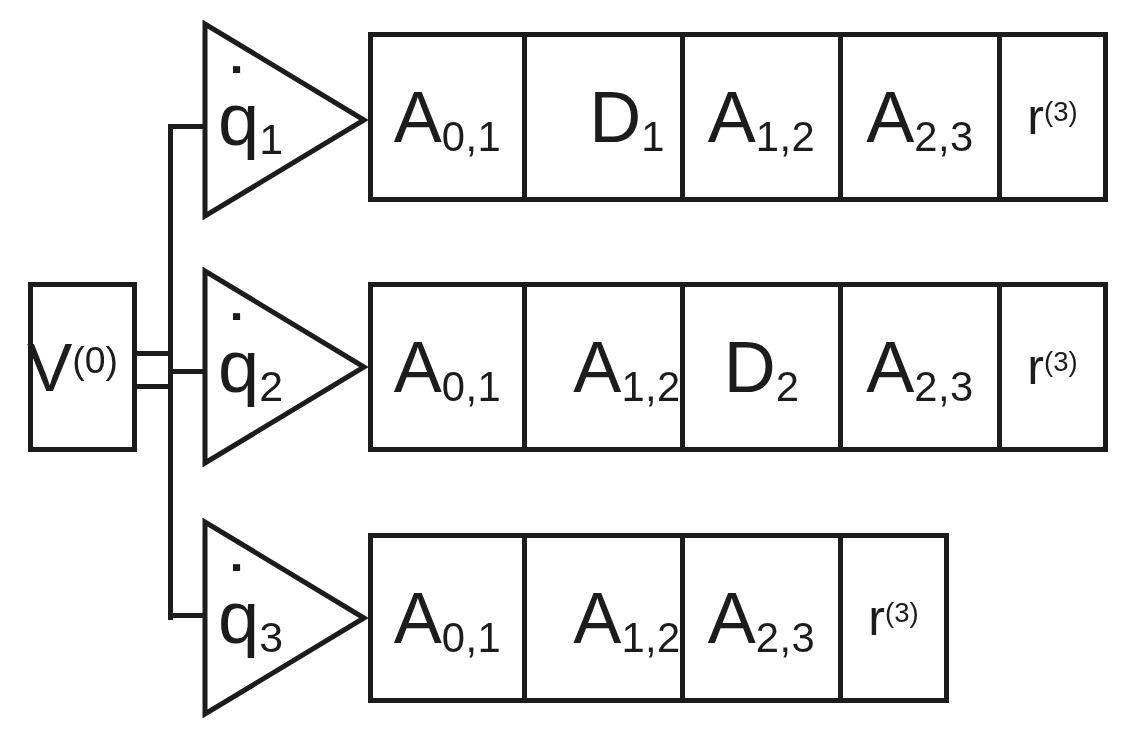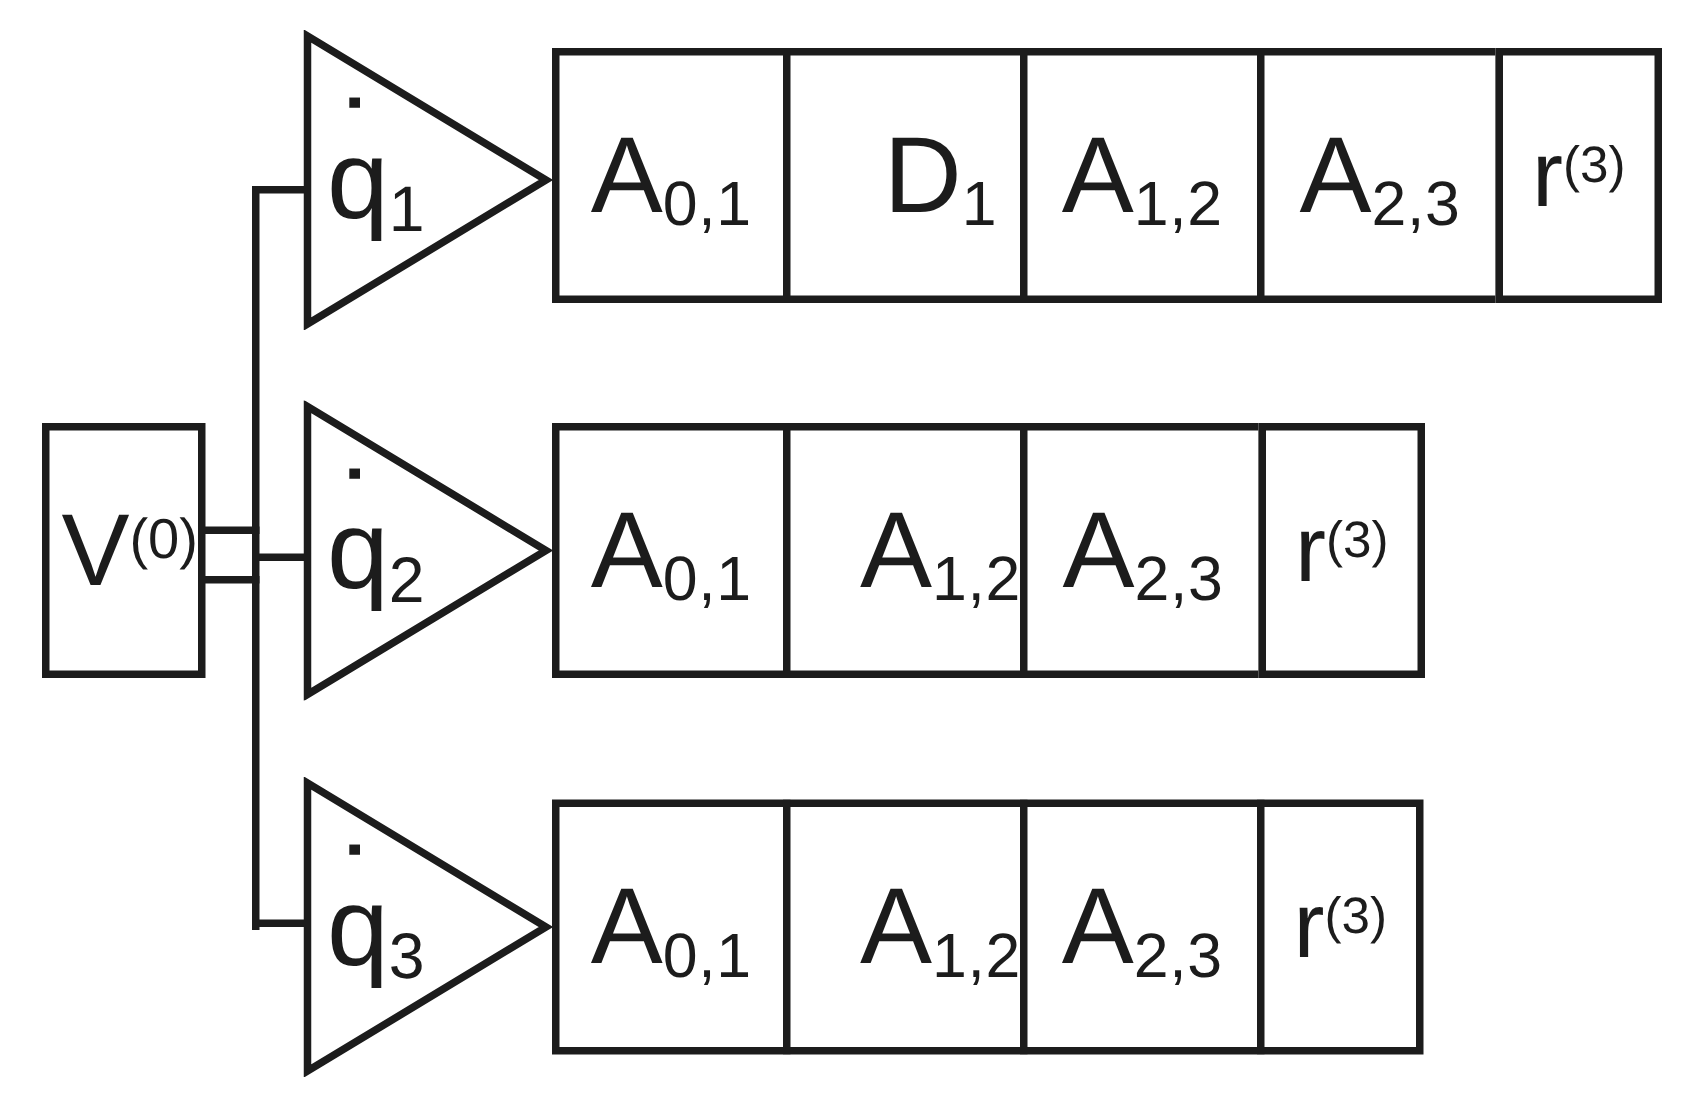--- a/index.html
+++ b/index.html
@@ -17,21 +17,21 @@
   }
   
   .vbox {
     position: absolute;
     left: 28px; top: 282px;
     width: 109px; height: 170px;
     border: 5px solid #1c1c1c;
     box-sizing: border-box;
     display: flex;
     align-items: center;
-    justify-content: flex-end;
+    justify-content: flex-start;
     background: #ffffff;
   }
   .vbox .lbl { font-size: 68px; line-height: 1; white-space: nowrap; margin-left: -6px; }
   
   .wire { position: absolute; background: #1c1c1c; }
   
   .tri {
     position: absolute;
     left: 202px;
     width: 166px; height: 200px;
@@ -67,21 +67,21 @@
     align-items: center;
     justify-content: center;
   }
   .block + .block { margin-left: -5px; }
   .block .lbl { font-size: 72px; line-height: 1; white-space: nowrap; }
   .b0 { width: 159px; }
   .b1 { width: 163px; padding-left: 47px; }
   .b2 { width: 163px; }
   .b3 { width: 164px; }
   .b4 { width: 111px; }
-  .b4 .lbl { font-size: 62px; }
+  .b4 .lbl { font-size: 50px; }
   sub {
     font-size: 0.58em;
     vertical-align: baseline;
     position: relative;
     top: 0.22em;
     letter-spacing: 0.01em;
   }
   sup {
     font-size: 0.55em;
     vertical-align: baseline;
@@ -146,20 +146,23 @@
       </div>
   </div>
 
   <div class="row" style="top:282px;">
     <div class="block b0">
         <span class="lbl"><span>A</span><sub>0,1</sub><sup></sup></span>
       </div>
     <div class="block b1">
         <span class="lbl"><span>A</span><sub>1,2</sub><sup></sup></span>
       </div>
+    <div class="block b2">
+        <span class="lbl"><span>D</span><sub>2</sub><sup></sup></span>
+      </div>
     <div class="block b3">
         <span class="lbl"><span>A</span><sub>2,3</sub><sup></sup></span>
       </div>
     <div class="block b4">
         <span class="lbl"><span>r</span><sub></sub><sup>(3)</sup></span>
       </div>
   </div>
 
   <div class="row" style="top:533px;">
     <div class="block b0">

